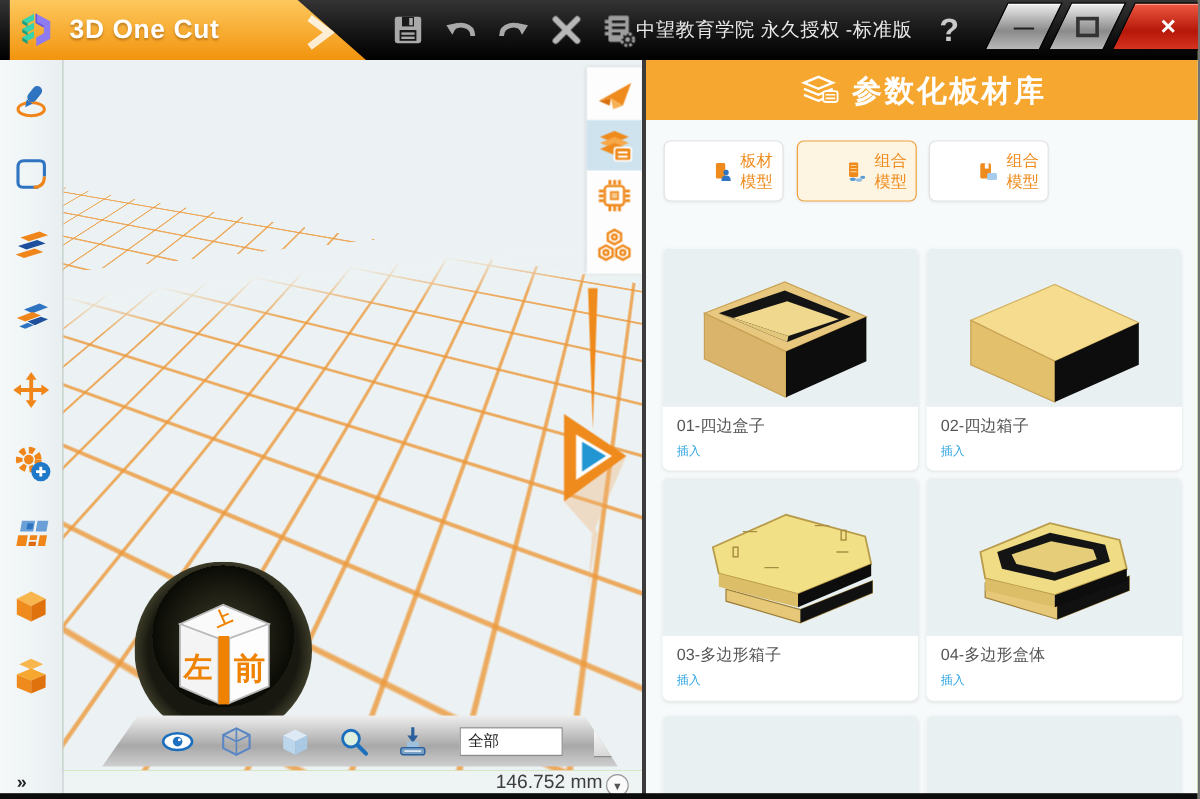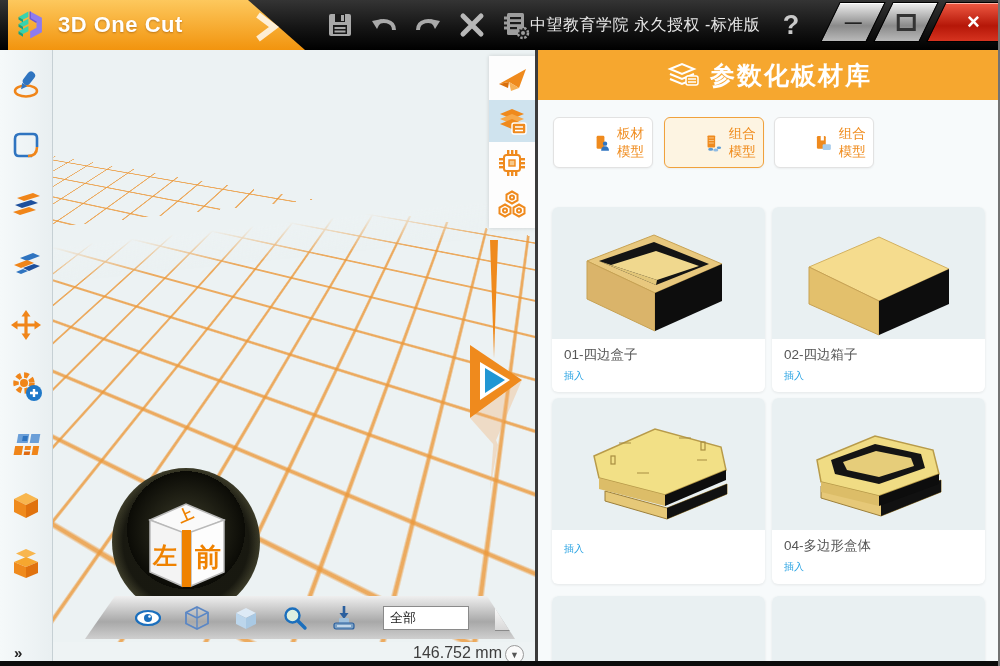--- a/index.html
+++ b/index.html
@@ -470,20 +470,21 @@
           <g stroke="#a88e42" stroke-width="1.2" fill="none">
             <path d="M60 45 h12 M120 40 h12 M78 75 h12 M138 62 h10"></path>
             <rect x="52" y="58" width="4" height="8"></rect>
               <rect x="142" y="44" width="4" height="8"></rect>
           </g>
           <polygon points="40,80 106,97 106,108 40,91" fill="#dcbd68"></polygon>
           <polygon points="106,97 167,72 167,82 106,108" fill="#0d0d0d"></polygon>
         </svg>
       </div>
       <div class="card-label">
+        <div class="card-name">03-多边形箱子</div>
         <div class="card-insert">插入</div>
       </div>
     </div>
 
     <div class="card" style="left:234px;top:348px;height:186px">
       <div class="thumb">
         <svg width="200" height="132" viewBox="0 0 200 132">
           <polygon points="42,88 102,104 162,82 162,94 102,118 42,100" fill="#e6c878" stroke="#9c7f3a" stroke-width="1"></polygon>
           <polygon points="102,104 162,82 162,94 102,118" fill="#111"></polygon>
           <polygon points="38,62 96,38 154,52 160,76 100,98 42,84" fill="#f0dc84" stroke="#b89b4a" stroke-width="1.5"></polygon>

